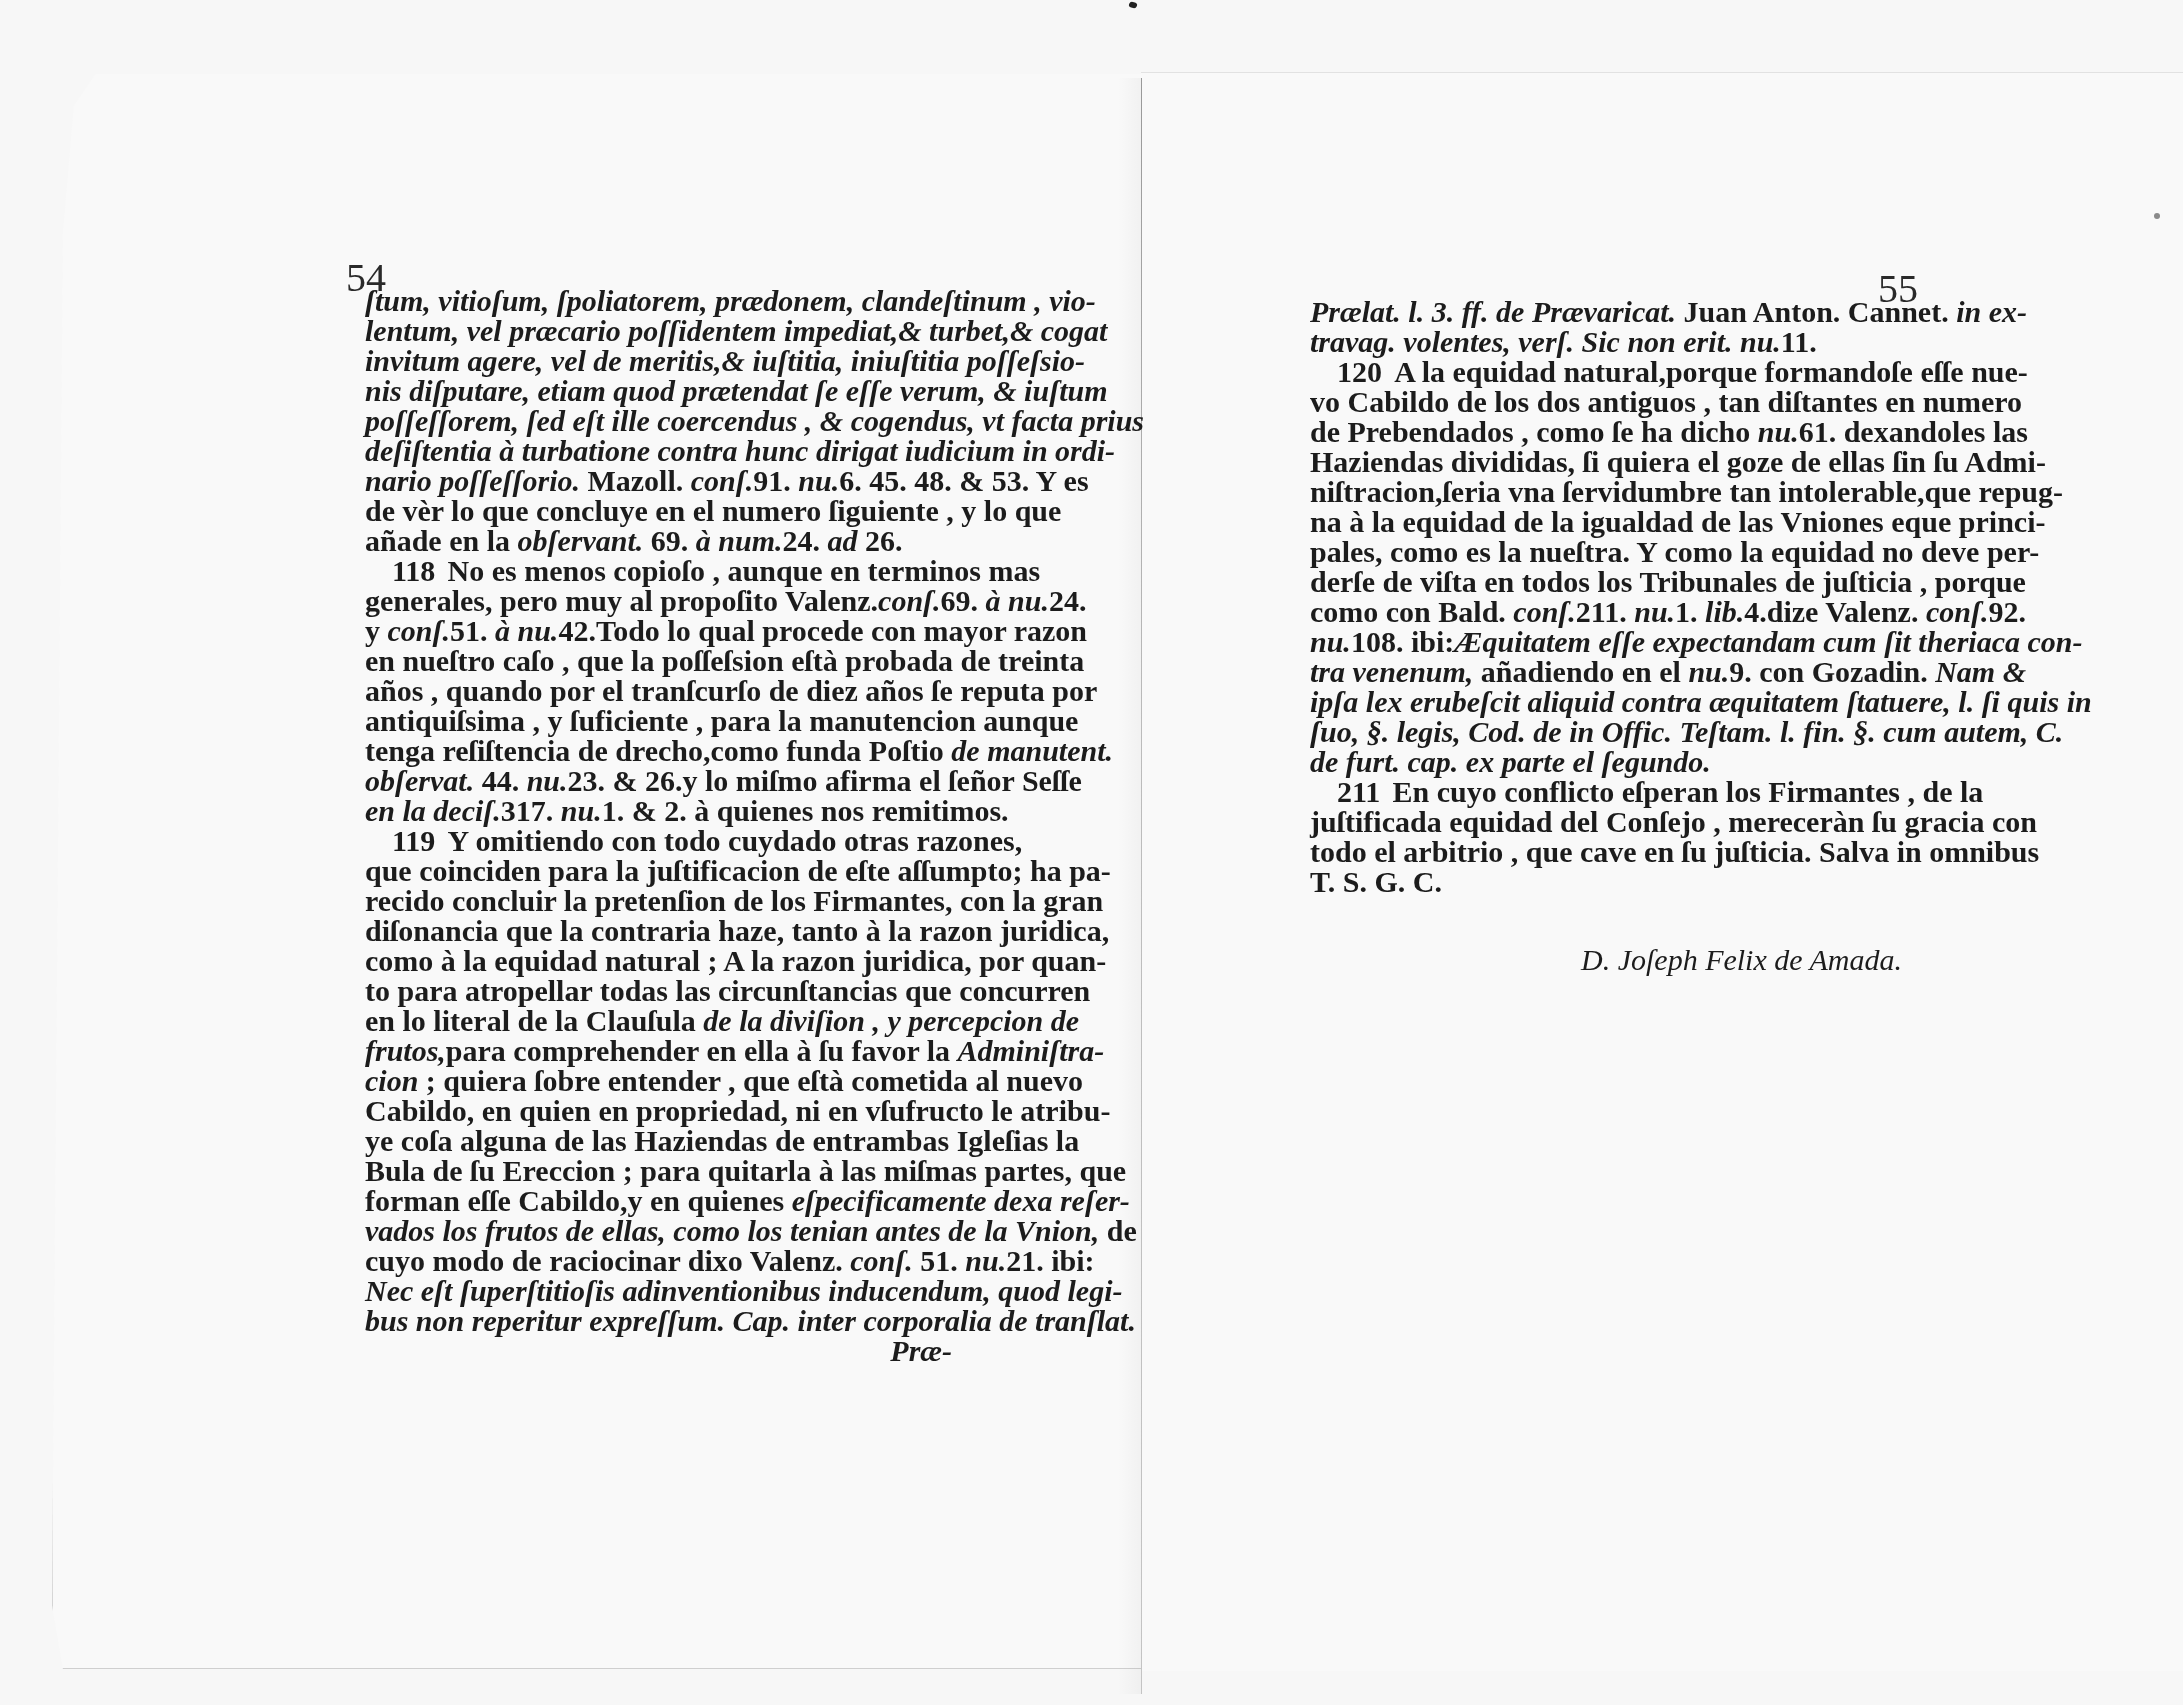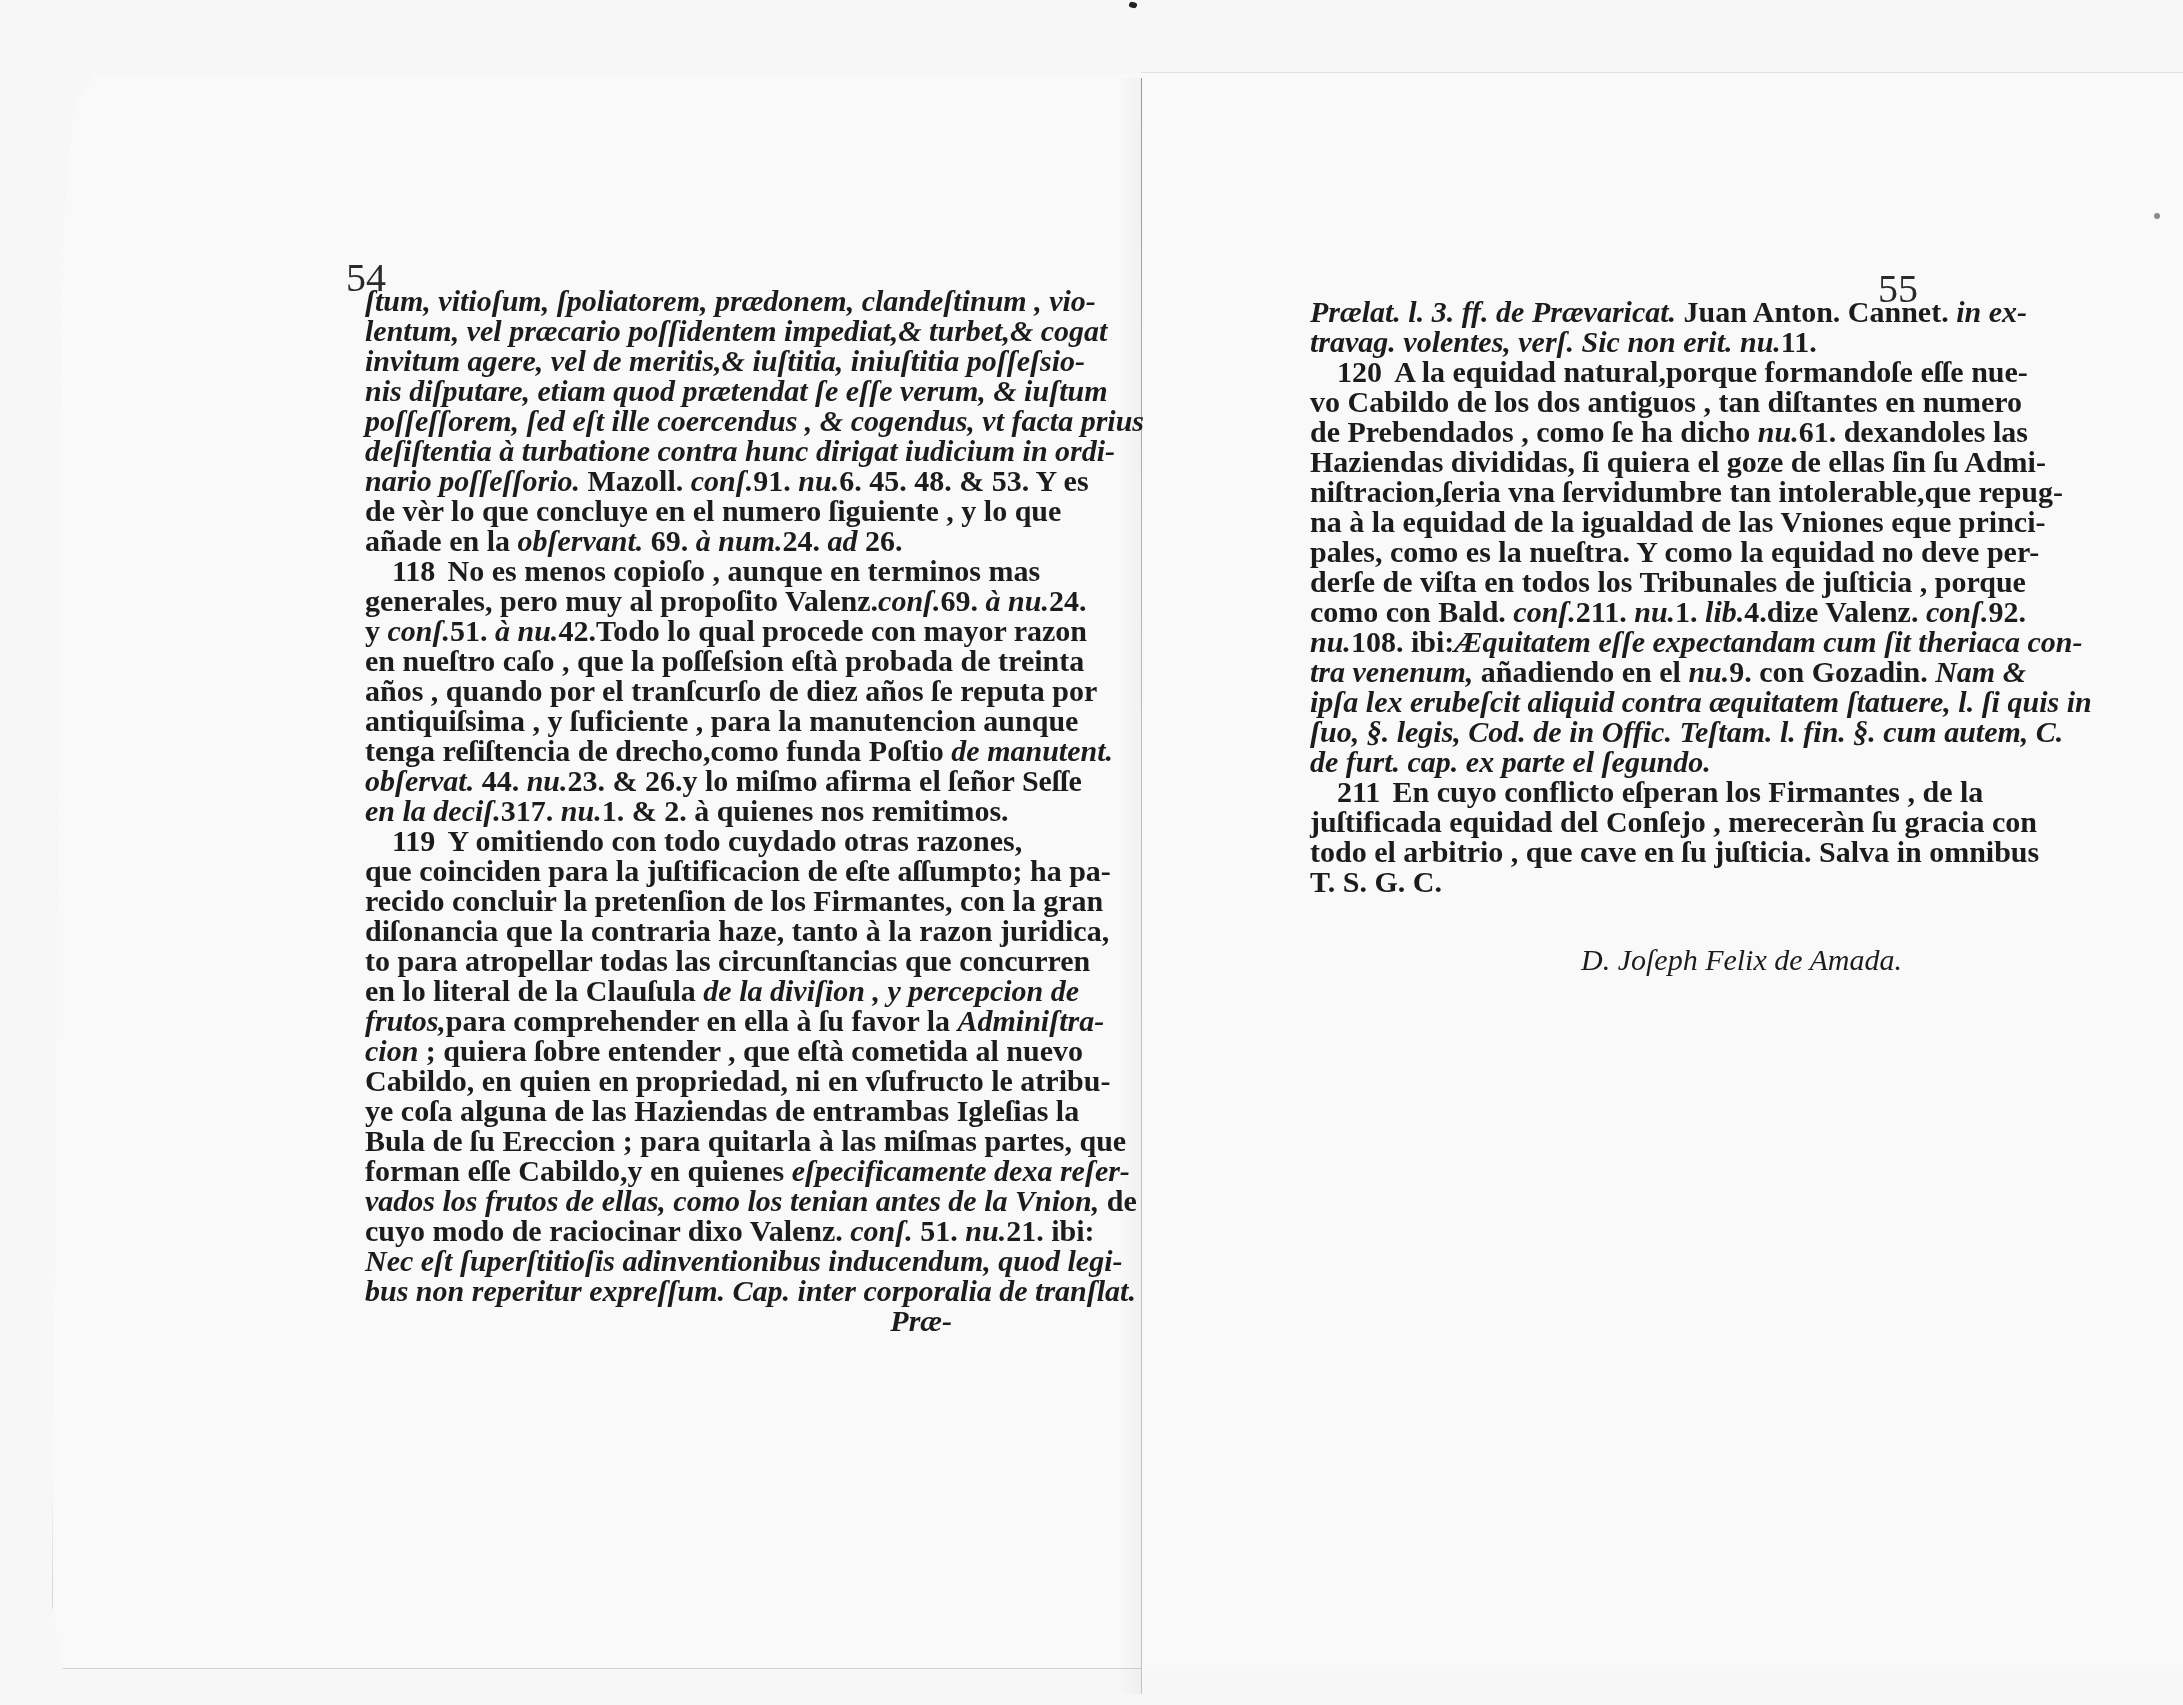--- a/index.html
+++ b/index.html
@@ -73,20 +73,21 @@
     <span class="ln"><span>en nueſtro caſo , que la poſſeſsion eſtà probada de treinta</span></span>
     <span class="ln"><span>años , quando por el tranſcurſo de diez años ſe reputa por</span></span>
     <span class="ln"><span>antiquiſsima , y ſuficiente , para la manutencion aunque</span></span>
     <span class="ln"><span>tenga reſiſtencia de drecho,como funda Poſtio </span><span class="it">de manutent.</span></span>
     <span class="ln"><span class="it">obſervat.</span><span> 44. </span><span class="it">nu.</span><span>23. &amp; 26.y lo miſmo afirma el ſeñor Seſſe</span></span>
     <span class="ln last"><span class="it">en la deciſ.</span><span>317. </span><span class="it">nu.</span><span>1. &amp; 2. à quienes nos remitimos.</span></span>
     <span class="ln"><span class="pnum">119</span><span>Y omitiendo con todo cuydado otras razones,</span></span>
     <span class="ln"><span>que coinciden para la juſtificacion de eſte aſſumpto; ha pa-</span></span>
     <span class="ln"><span>recido concluir la pretenſion de los Firmantes, con la gran</span></span>
     <span class="ln"><span>diſonancia que la contraria haze, tanto à la razon juridica,</span></span>
+    <span class="ln"><span>como à la equidad natural ; A la razon juridica, por quan-</span></span>
     <span class="ln"><span>to para atropellar todas las circunſtancias que concurren</span></span>
     <span class="ln"><span>en lo literal de la Clauſula </span><span class="it">de la diviſion , y percepcion de</span></span>
     <span class="ln"><span class="it">frutos,</span><span>para comprehender en ella à ſu favor la </span><span class="it">Adminiſtra-</span></span>
     <span class="ln"><span class="it">cion</span><span> ; quiera ſobre entender , que eſtà cometida al nuevo</span></span>
     <span class="ln"><span>Cabildo, en quien en propriedad, ni en vſufructo le atribu-</span></span>
     <span class="ln"><span>ye coſa alguna de las Haziendas de entrambas Igleſias la</span></span>
     <span class="ln"><span>Bula de ſu Ereccion ; para quitarla à las miſmas partes, que</span></span>
     <span class="ln"><span>forman eſſe Cabildo,y en quienes </span><span class="it">eſpecificamente dexa reſer-</span></span>
     <span class="ln"><span class="it">vados los frutos de ellas, como los tenian antes de la Vnion,</span><span> de</span></span>
     <span class="ln"><span>cuyo modo de raciocinar dixo Valenz. </span><span class="it">conſ.</span><span> 51. </span><span class="it">nu.</span><span>21. ibi:</span></span>

